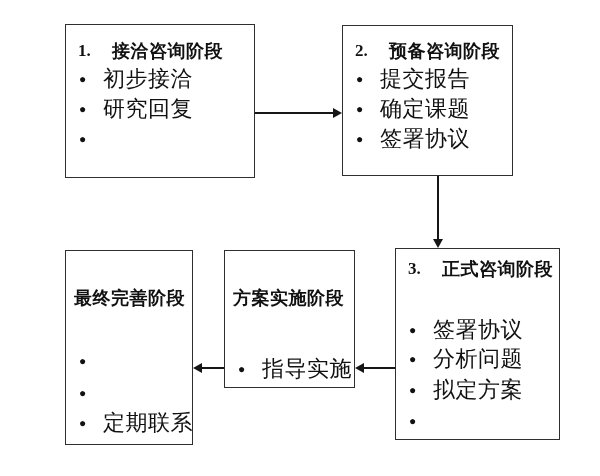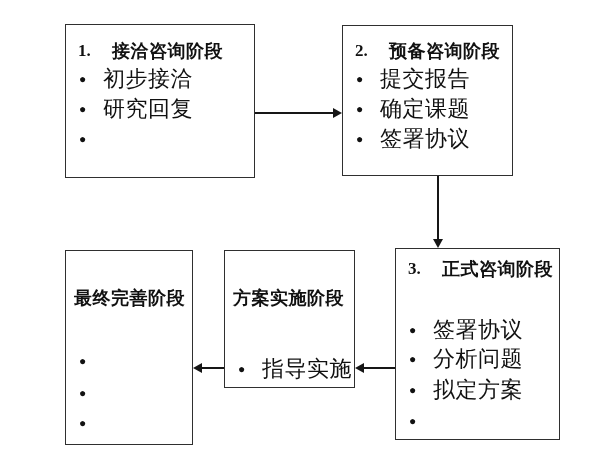--- a/index.html
+++ b/index.html
@@ -177,20 +177,21 @@
       <span class="title-only">最终完善阶段</span>
     </div>
     <div class="row" style="top:98px">
       <span class="dot">●</span>
     </div>
     <div class="row" style="top:130px">
       <span class="dot">●</span>
     </div>
     <div class="row" style="top:160px">
       <span class="dot">●</span>
+      <span class="item">定期联系</span>
     </div>
   </div>
 
   <div class="hline" style="left:255px; top:112px; width:79px;"></div>
   <div class="head head-right" style="left:333px; top:108px;"></div>
 
   <div class="vline" style="left:437px; top:176px; height:64px;"></div>
   <div class="head head-down" style="left:433px; top:239px;"></div>
 
   <div class="hline" style="left:363px; top:367px; width:32px;"></div>

